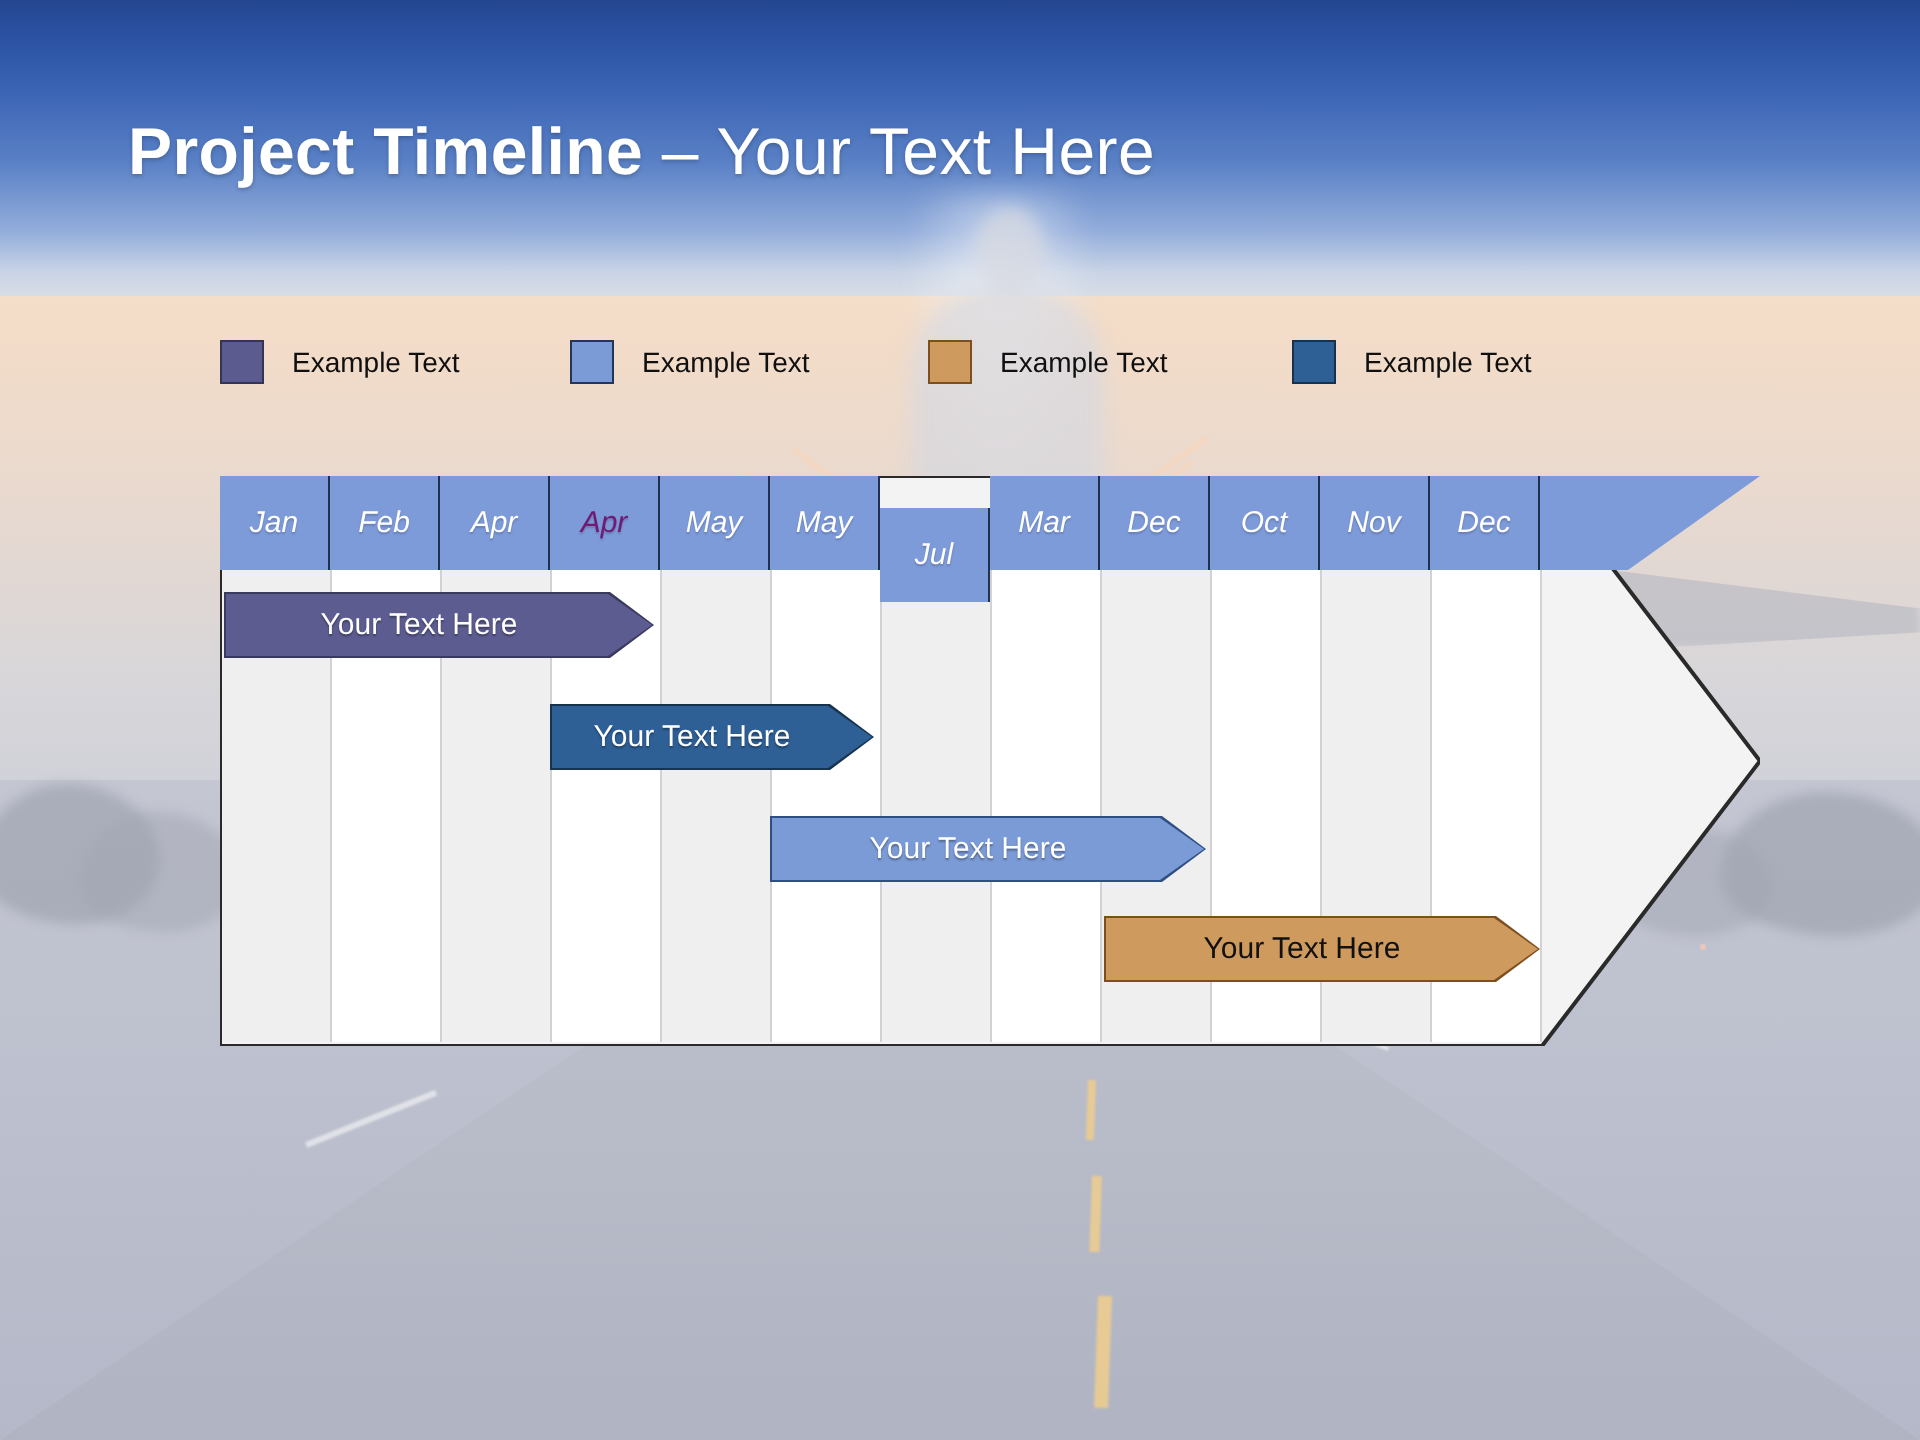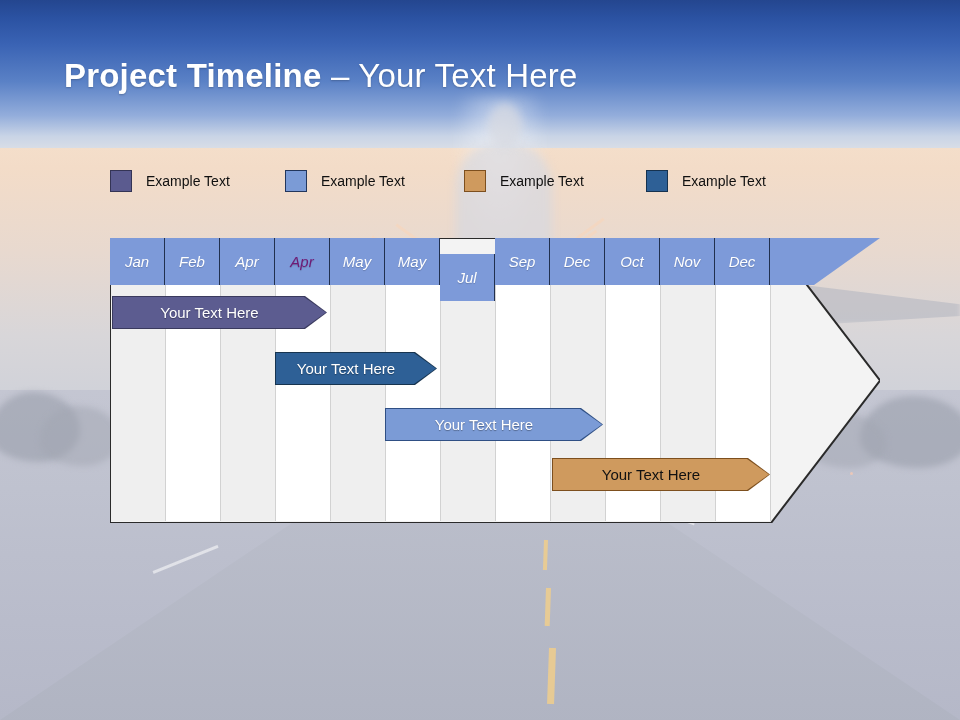--- a/index.html
+++ b/index.html
@@ -224,21 +224,21 @@
       </div>
 
     <div class="tl-head">
         <div class="tl-head-cell" style="background: rgb(125, 154, 217); color: rgb(255, 255, 255);">Jan</div>
         <div class="tl-head-cell" style="background: rgb(125, 154, 217); color: rgb(255, 255, 255);">Feb</div>
         <div class="tl-head-cell" style="background: rgb(125, 154, 217); color: rgb(255, 255, 255);">Apr</div>
         <div class="tl-head-cell" style="background: rgb(125, 154, 217); color: #701a75;">Apr</div>
         <div class="tl-head-cell" style="background: rgb(125, 154, 217); color: rgb(255, 255, 255);">May</div>
         <div class="tl-head-cell" style="background: rgb(125, 154, 217); color: rgb(255, 255, 255);">May</div>
         <div class="tl-head-cell" style="background: rgb(125, 154, 217); color: rgb(255, 255, 255); margin-top: 16px;">Jul</div>
-        <div class="tl-head-cell" style="background: rgb(125, 154, 217); color: rgb(255, 255, 255);">Sep</div>
+        <div class="tl-head-cell" style="background: rgb(125, 154, 217); color: rgb(255, 255, 255);">Mar</div>
         <div class="tl-head-cell" style="background: rgb(125, 154, 217); color: rgb(255, 255, 255);">Dec</div>
         <div class="tl-head-cell" style="background: rgb(125, 154, 217); color: rgb(255, 255, 255);">Oct</div>
         <div class="tl-head-cell" style="background: rgb(125, 154, 217); color: rgb(255, 255, 255);">Nov</div>
         <div class="tl-head-cell" style="background: rgb(125, 154, 217); color: rgb(255, 255, 255);">Dec</div>
         <div class="tl-head-tip" style="background: rgb(125, 154, 217);"></div>
       </div>
 
     <div id="bars">
         <div class="bar" style="left: 2px; top: 58px; width: 215px;">
           <div class="bar-shape" style="background: rgb(58, 58, 94);"></div>

